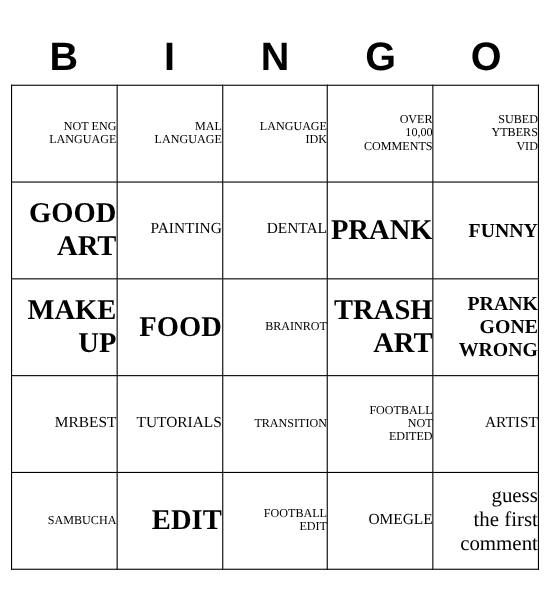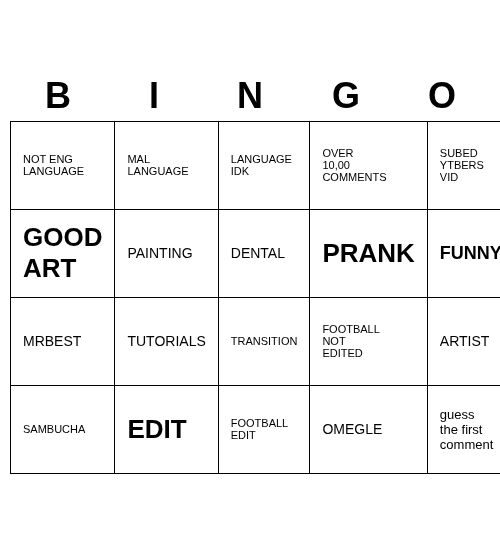--- a/index.html
+++ b/index.html
@@ -38,26 +38,26 @@
       font-family: Arial, sans-serif;
     }
 
     .bingo-grid {
       width: 100%;
       border-collapse: collapse;
     }
 
     .bingo-grid td {
       border: 1.5px solid black;
-      text-align: left;
+      text-align: right;
       vertical-align: middle;
       height: 88px;
       width: 96px;
-      padding: 12px;
-      font-family: Liberation Sans, sans-serif;
+      padding: 0;
+      font-family: Liberation Serif, serif;
     }
 
     .cell-small {
       font-size: 11px;
       font-weight: normal;
       text-transform: uppercase;
     }
 
     .cell-medium {
       font-size: 14px;
@@ -72,21 +72,21 @@
       text-transform: uppercase;
     }
 
     .cell-xlarge {
       font-size: 26px;
       font-weight: bold;
       text-transform: uppercase;
     }
 
     .cell-guess {
-      font-size: 13px;
+      font-size: 19px;
       font-weight: normal;
       text-transform: lowercase;
     }
   </style>
 </head>
 <body>
 
 <div class="bingo-container">
   <div class="bingo-header">
     <div class="bingo-header-cell">B</div>
@@ -105,20 +105,27 @@
           <td class="cell-small">SUBED<br>YTBERS<br>VID</td>
         </tr>
         <tr>
           <td class="cell-xlarge">GOOD<br>ART</td>
           <td class="cell-medium">PAINTING</td>
           <td class="cell-medium">DENTAL</td>
           <td class="cell-xlarge">PRANK</td>
           <td class="cell-large">FUNNY</td>
         </tr>
         <tr>
+          <td class="cell-xlarge">MAKE<br>UP</td>
+          <td class="cell-xlarge">FOOD</td>
+          <td class="cell-small">BRAINROT</td>
+          <td class="cell-xlarge">TRASH<br>ART</td>
+          <td class="cell-large">PRANK<br>GONE<br>WRONG</td>
+        </tr>
+        <tr>
           <td class="cell-medium">MRBEST</td>
           <td class="cell-medium">TUTORIALS</td>
           <td class="cell-small">TRANSITION</td>
           <td class="cell-small">FOOTBALL<br>NOT<br>EDITED</td>
           <td class="cell-medium">ARTIST</td>
         </tr>
         <tr>
           <td class="cell-small">SAMBUCHA</td>
           <td class="cell-xlarge">EDIT</td>
           <td class="cell-small">FOOTBALL<br>EDIT</td>

